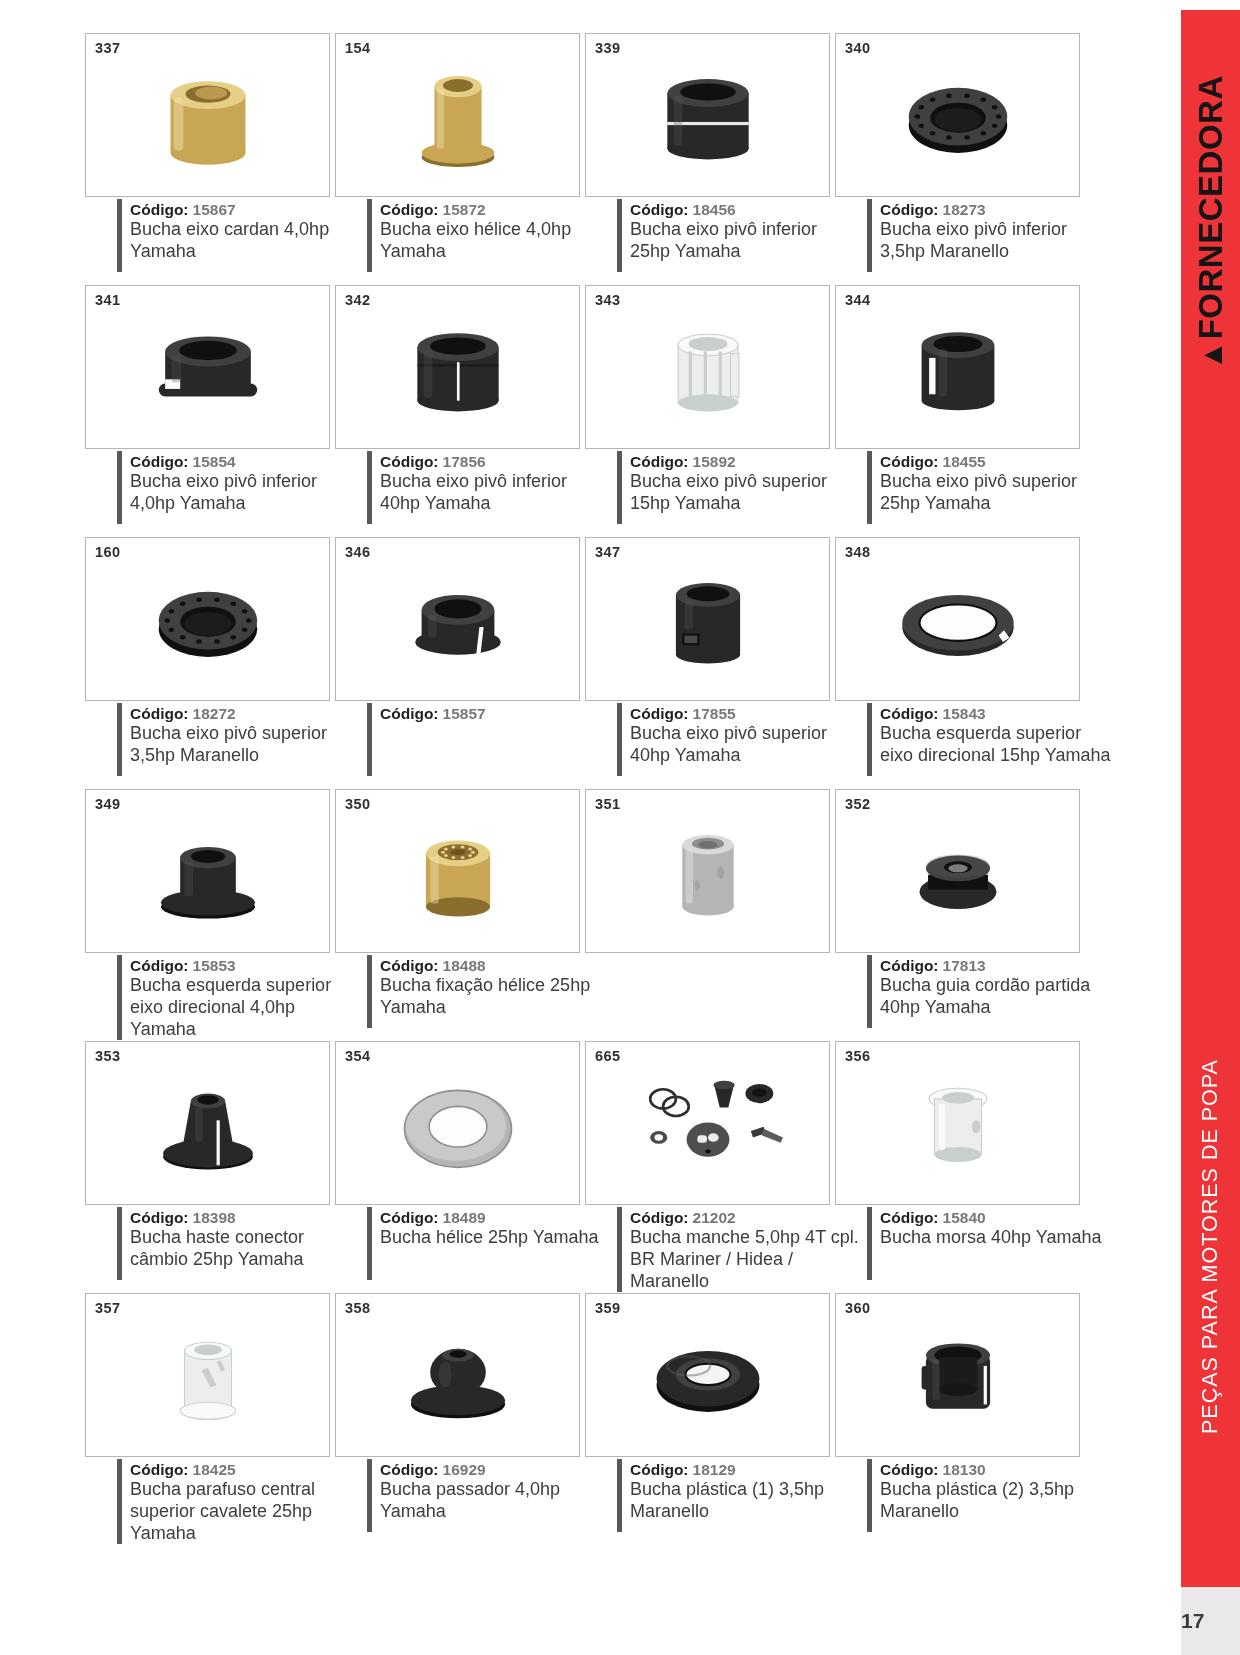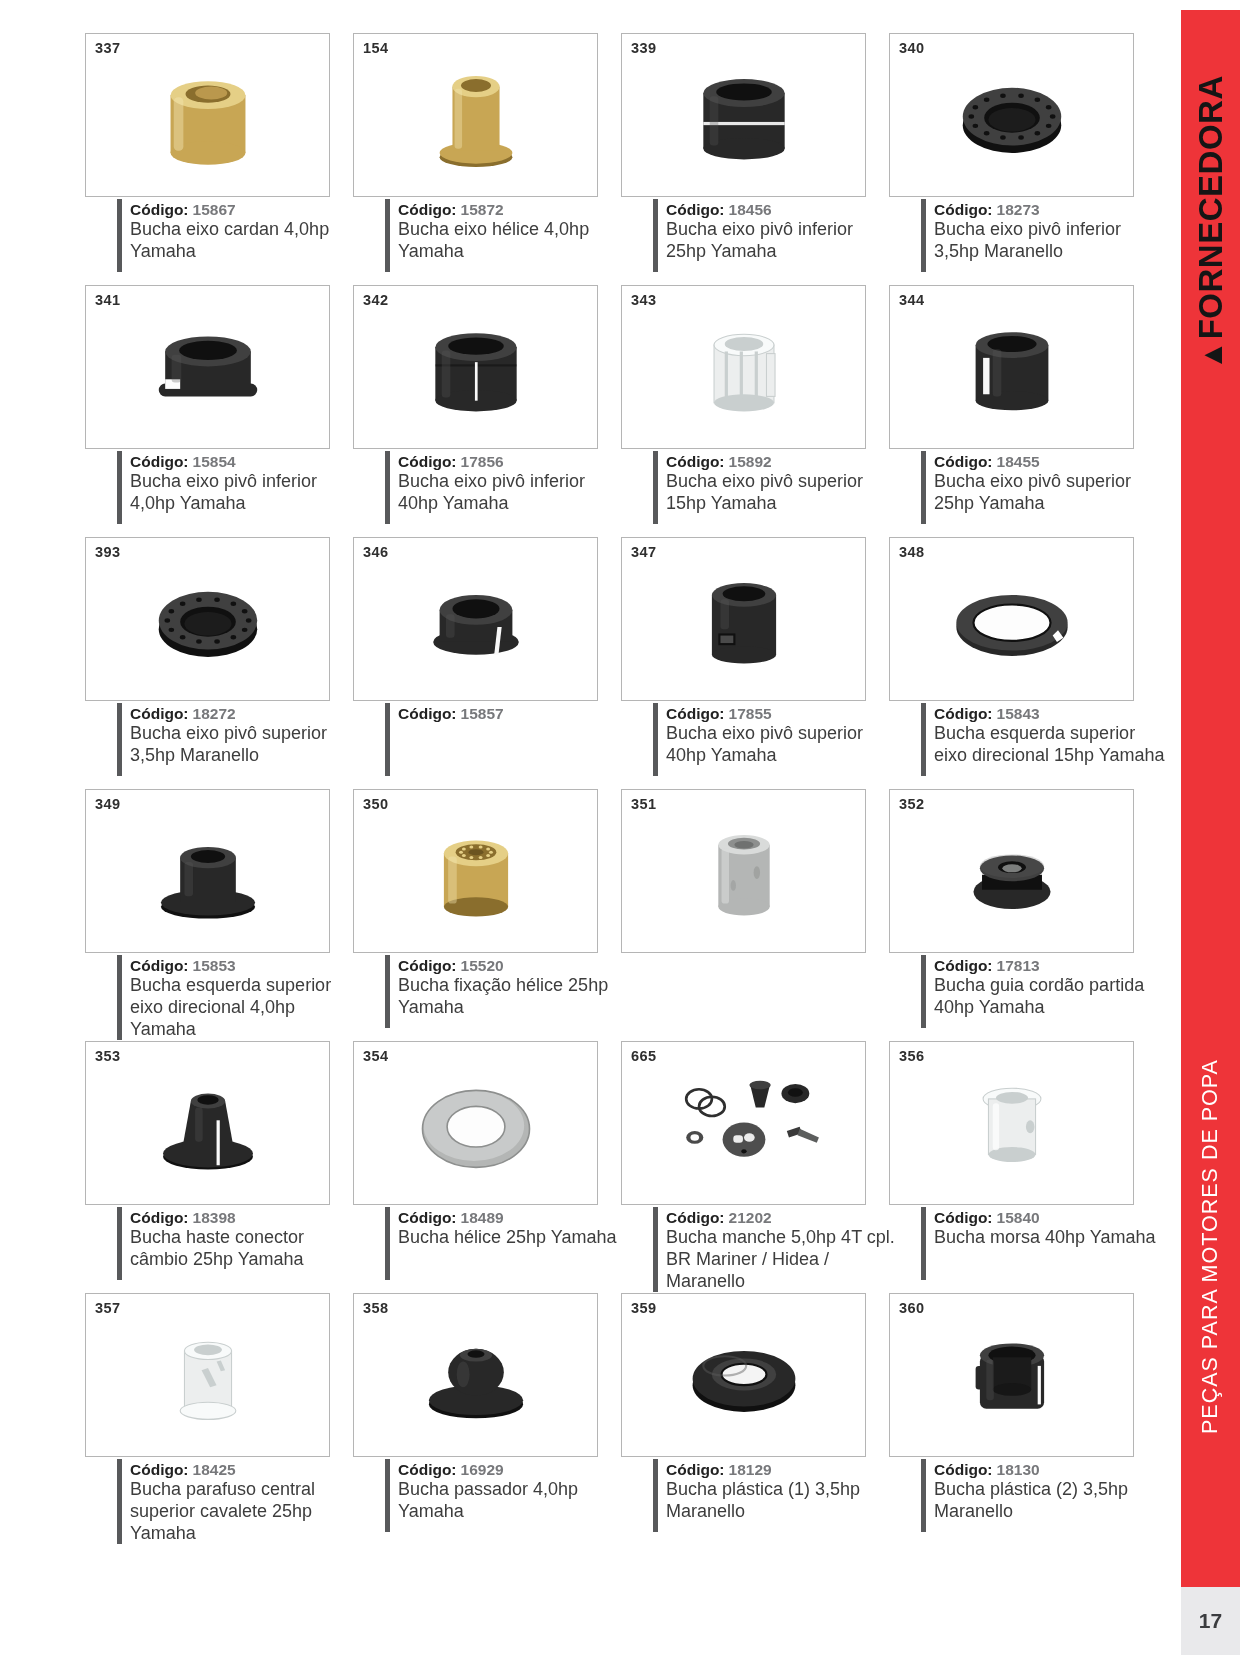--- a/index.html
+++ b/index.html
@@ -1,37 +1,37 @@
 <!DOCTYPE html>
 <html><head>
 <meta charset="utf-8">
 <style>
   html,body{margin:0;padding:0;background:#fff;}
   .page{position:relative;width:1240px;height:1655px;background:#fff;overflow:hidden;
         font-family:"Liberation Sans",sans-serif;color:#2e2e2e;}
   
   .grid{position:absolute;left:85px;top:33px;display:grid;
-        grid-template-columns:repeat(4,245px);grid-auto-rows:252px;column-gap:23px;}
+        grid-template-columns:repeat(4,245px);grid-auto-rows:252px;column-gap:5px;}
   .cell{width:245px;}
   .imgbox{position:relative;height:164px;border:1px solid #b5b5b5;background:#fff;box-sizing:border-box;}
   .num{position:absolute;left:9px;top:6px;font-size:14.5px;font-weight:bold;color:#2f2f2f;letter-spacing:.4px;}
   .part{position:absolute;inset:0;}
   .part svg{position:absolute;left:50%;top:55%;transform:translate(-50%,-50%);width:82%;height:74%;}
   .caption{margin-top:2px;border-left:5px solid var(--capbar,#58595b);padding:1px 0 0 8px;min-height:72px;margin-left:32px;}
   .codeline{font-size:15.5px;font-weight:bold;color:#222;line-height:1.25;}
   .cnum{color:var(--codegrey,#77787b);margin-left:4px;}
   .desc{font-size:18px;color:#3d3d3d;line-height:1.2;width:232px;}
   
   .redbar{position:absolute;right:0;top:10px;width:59px;height:1577px;background:var(--red,#ee3439);}
   .rot{position:absolute;white-space:nowrap;transform:rotate(-90deg);transform-origin:0 0;}
   .logo{left:11px;top:360px;font-size:33px;font-weight:bold;color:#151515;letter-spacing:.5px;}
   .logo .tri{font-size:30px;letter-spacing:0;margin-right:1px;}
   .subtitle{left:17px;top:1424px;font-size:21.5px;color:#fff;letter-spacing:1px;font-weight:400;}
   .pagebox{position:absolute;right:0;top:1587px;width:59px;height:68px;background:var(--pagebox,#e9e9eb);
-           display:flex;align-items:center;justify-content:center;}
+           display:flex;align-items:center;}
   .pagebox span{font-size:21px;font-weight:bold;color:#3b3c3f;}
 </style>
 </head>
 <body>
 
 <div class="page" style="--red: #ee3439; --codegrey: #77787b; --capbar: #58595b; --pagebox: #e9e9eb;">
 
   <main class="grid" id="grid">
     <article class="cell">
       <div class="imgbox">
@@ -219,21 +219,21 @@
       <div class="caption">
         <div class="codeline">
           <span class="clabel">Código:</span><span class="cnum">18455</span>
         </div>
         <div class="desc">Bucha eixo pivô superior 25hp Yamaha</div>
       </div>
     </article>
 
     <article class="cell">
       <div class="imgbox">
-        <span class="num">393</span>
+        <span class="num">160</span>
         <span class="part">
             <svg viewBox="0 0 160 112" xmlns="http://www.w3.org/2000/svg">
               <ellipse cx="80" cy="58" rx="46" ry="26" fill="#101010"></ellipse>
               <ellipse cx="80" cy="50" rx="46" ry="27" fill="#404040"></ellipse>
               <ellipse cx="118" cy="50" rx="2.6" ry="2.08" fill="#101010"></ellipse>
               <ellipse cx="114.23681698029193" cy="58.67767478235116" rx="2.6" ry="2.08" fill="#101010"></ellipse>
               <ellipse cx="103.69261247063187" cy="65.6366296493606" rx="2.6" ry="2.08" fill="#101010"></ellipse>
               <ellipse cx="88.45579549033995" cy="69.49855824363647" rx="2.6" ry="2.08" fill="#101010"></ellipse>
               <ellipse cx="71.54420450966006" cy="69.49855824363647" rx="2.6" ry="2.08" fill="#101010"></ellipse>
               <ellipse cx="56.30738752936813" cy="65.6366296493606" rx="2.6" ry="2.08" fill="#101010"></ellipse>
@@ -364,21 +364,21 @@
               <ellipse cx="75.67376207875074" cy="26.0545061152652" rx="1.8" ry="1.4400000000000002" fill="#e5cf86"></ellipse>
               <ellipse cx="84.32623792124926" cy="26.0545061152652" rx="1.8" ry="1.4400000000000002" fill="#e5cf86"></ellipse>
               <ellipse cx="91.32623792124926" cy="27.94351668807914" rx="1.8" ry="1.4400000000000002" fill="#e5cf86"></ellipse>
               <ellipse cx="80" cy="31" rx="7" ry="2.8" fill="#6b5420"></ellipse>
               <rect x="54" y="35" width="8" height="44" fill="#f2e5b2" opacity="0.4" rx="3"></rect>
             </svg>
           </span>
       </div>
       <div class="caption">
         <div class="codeline">
-          <span class="clabel">Código:</span><span class="cnum">15520</span>
+          <span class="clabel">Código:</span><span class="cnum">18488</span>
         </div>
         <div class="desc">Bucha fixação hélice 25hp Yamaha</div>
       </div>
     </article>
 
     <article class="cell">
       <div class="imgbox">
         <span class="num">351</span>
         <span class="part">
             <svg viewBox="0 0 160 112" xmlns="http://www.w3.org/2000/svg">

